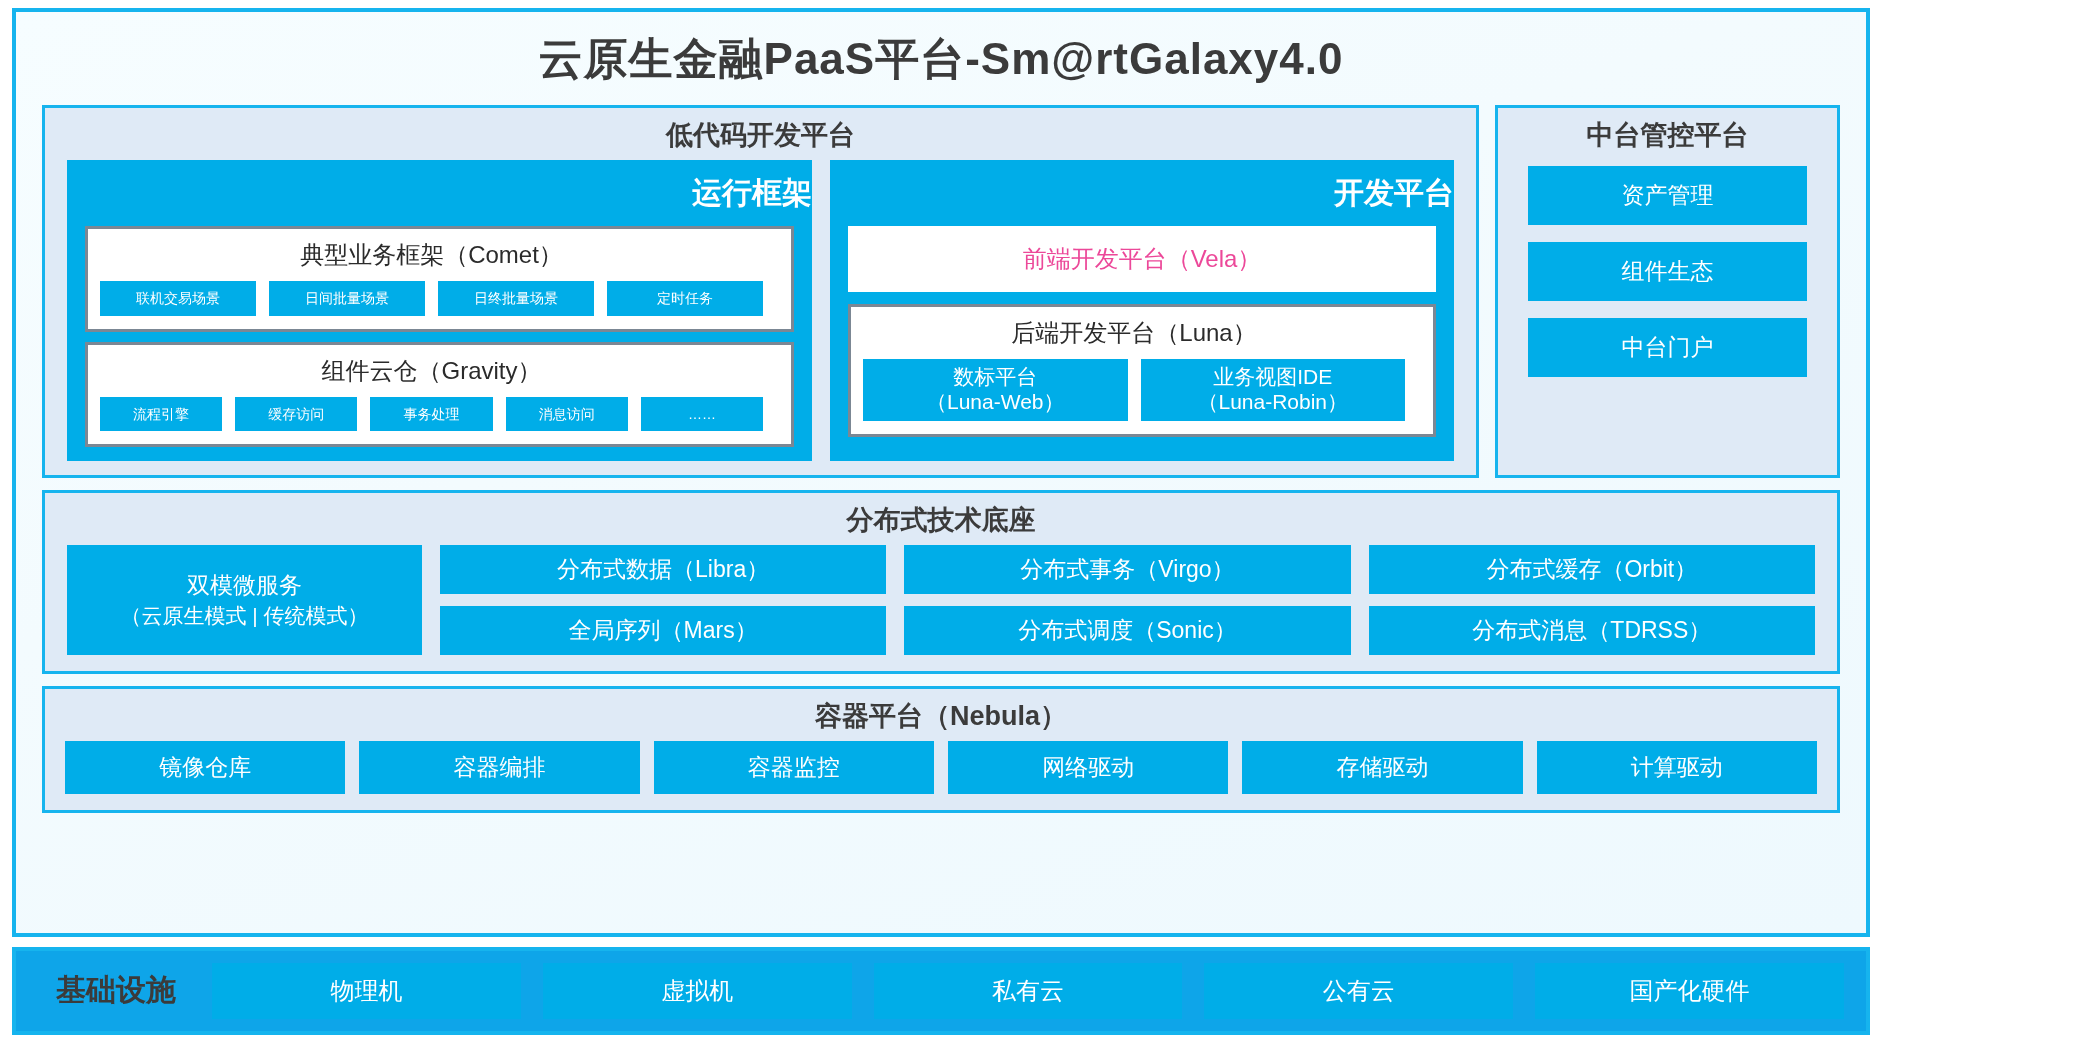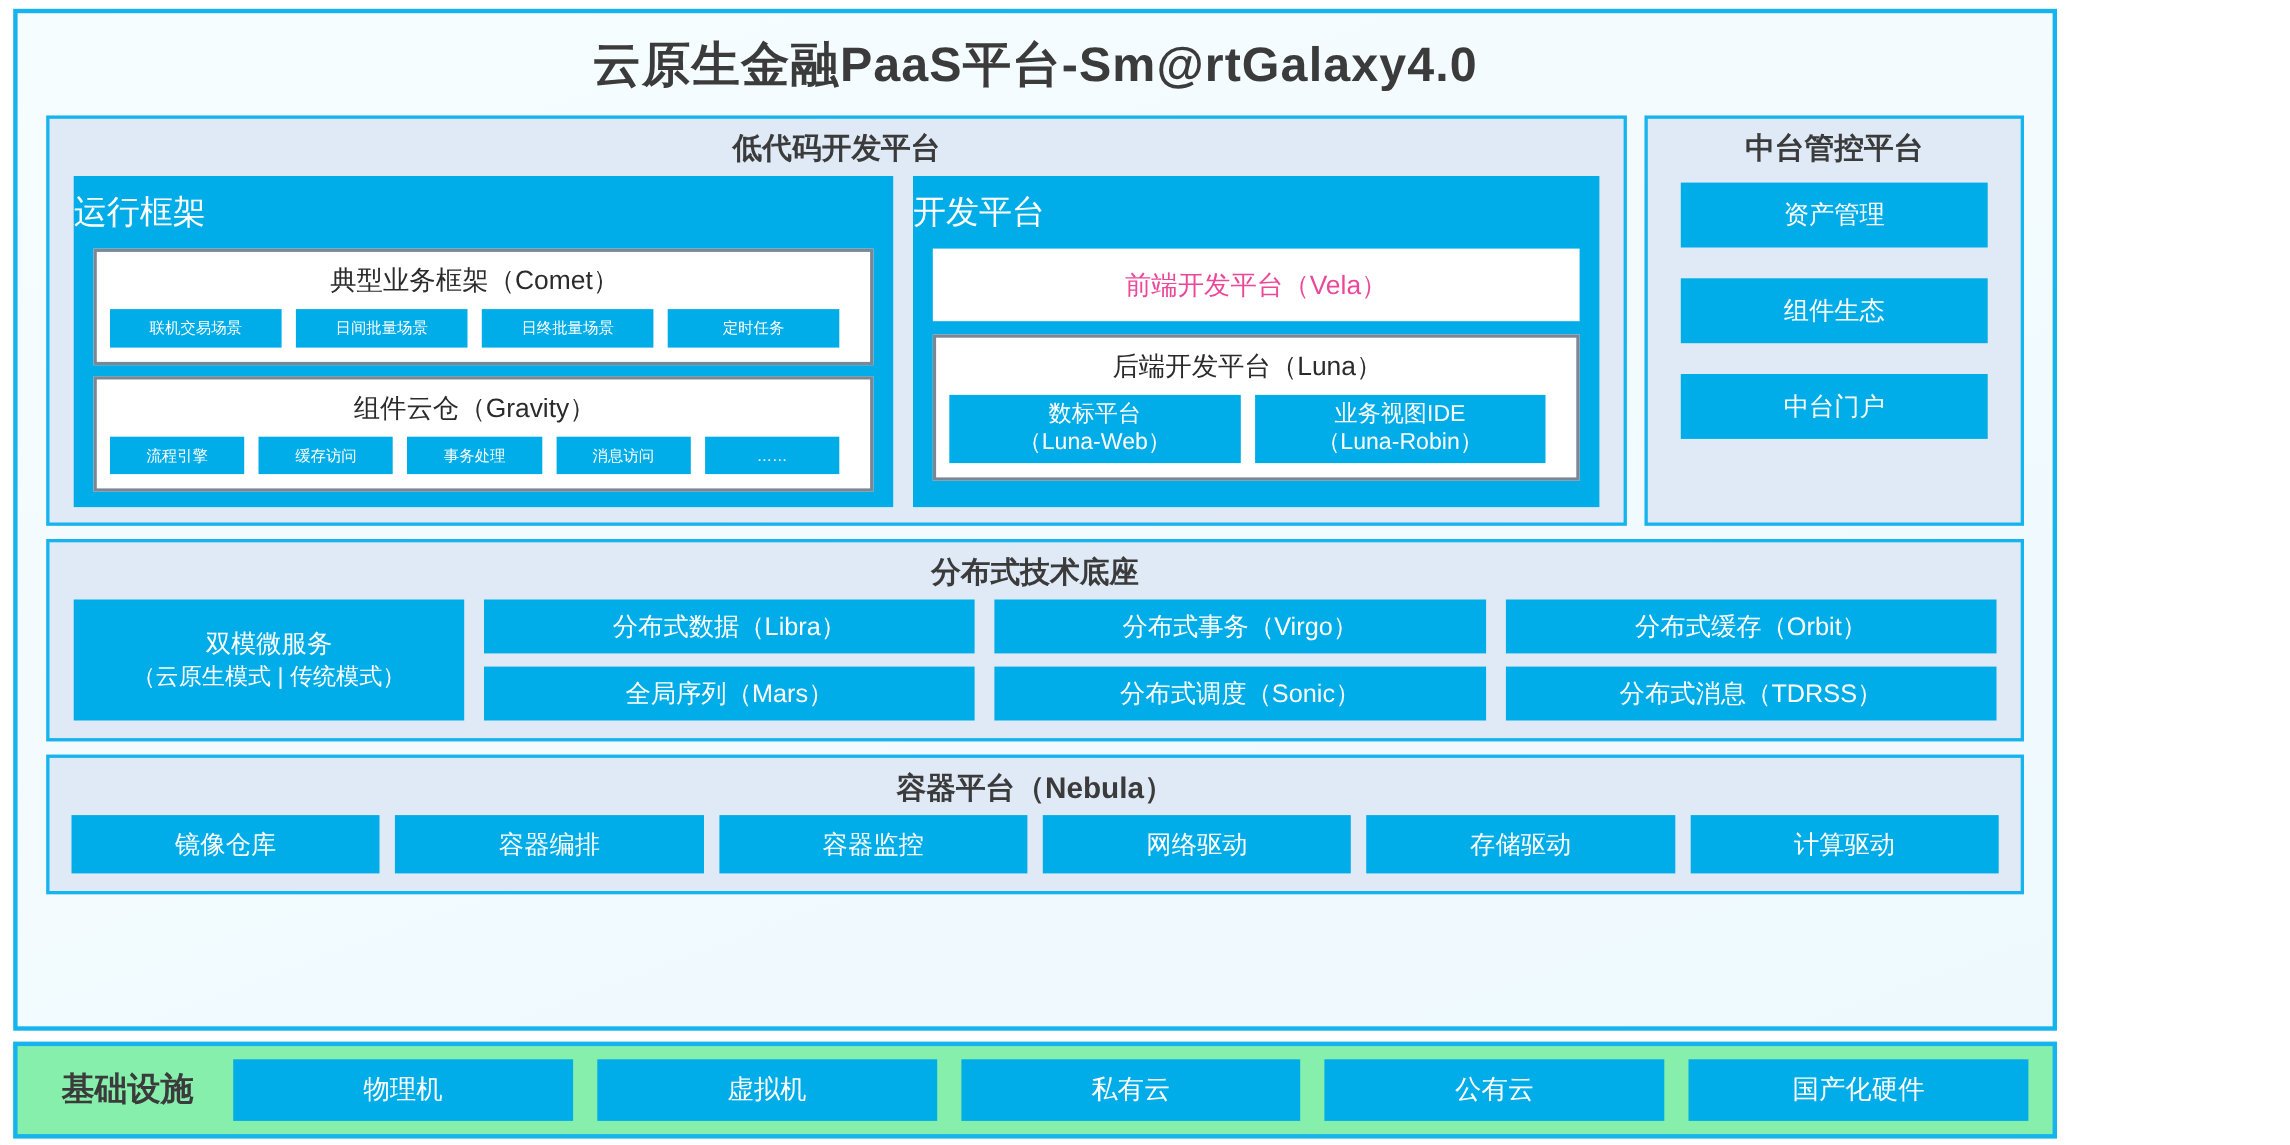--- a/index.html
+++ b/index.html
@@ -55,24 +55,24 @@
   .blue-block {
     background: #00ade8;
     flex: 1 1 auto;
     display: flex;
     flex-direction: column;
     padding: 0 0 14px 0;
   }
   .blue-block.runtime { flex: 0 0 745px; }
   .blue-block.devplat { flex: 1 1 auto; }
   .blue-title {
-    text-align: left;
+    text-align: right;
     color: #ffffff;
     font-size: 30px;
-    font-weight: 400;
+    font-weight: 700;
     padding: 13px 0 12px 0;
   }
 
   .white-panel {
     background: #ffffff;
     border: 3px solid #7b8794;
     margin: 0 18px 10px 18px;
     padding: 8px 28px 13px 12px;
   }
   .white-panel:last-child { margin-bottom: 0; }
@@ -101,41 +101,41 @@
     background: #ffffff;
     margin: 0 18px 12px 18px;
     padding: 17px 10px;
     text-align: center;
     font-size: 24px;
     color: #ec4899;
   }
 
   
   .control { flex: 0 0 345px; padding-bottom: 16px; }
-  .control-items { display: flex; flex-direction: column; gap: 28px; padding: 6px 30px 0 30px; }
+  .control-items { display: flex; flex-direction: column; gap: 17px; padding: 6px 30px 0 30px; }
   .control-items .chip { padding: 16px 4px; font-size: 23px; flex: 0 0 auto; }
 
   
   .dist-body { display: flex; gap: 18px; padding: 0 22px 16px 22px; align-items: stretch; }
   .dist-col-wide { flex: 0 0 355px; display: flex; border-radius: 17px; }
   .dist-col-wide .chip {
     display: flex; flex-direction: column; align-items: center; justify-content: center;
     font-size: 23px; line-height: 1.35; padding: 10px 6px;
   }
   .dist-col { flex: 1 1 0; display: flex; flex-direction: column; gap: 12px; }
   .dist-col .chip { font-size: 23px; padding: 11px 4px; }
 
   
   .container-body { display: flex; gap: 14px; padding: 0 20px 16px 20px; }
   .container-body .chip { font-size: 23px; padding: 13px 4px; }
 
   
   .infra {
     border: 4px solid #16b4ee;
-    background: #86efac;
+    background: #0ea5e9;
     display: flex;
     align-items: center;
     gap: 22px;
     padding: 12px 22px;
     flex: 0 0 auto;
   }
   .infra-label {
     font-size: 30px;
     font-weight: 700;
     color: #3b3b3b;

